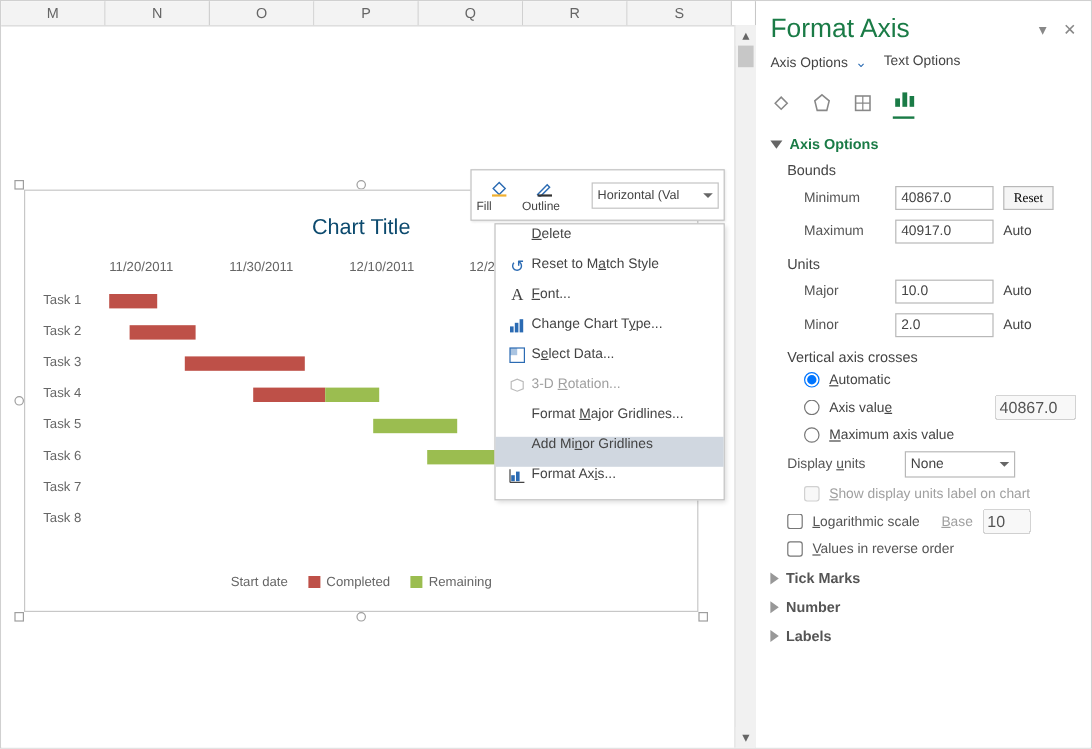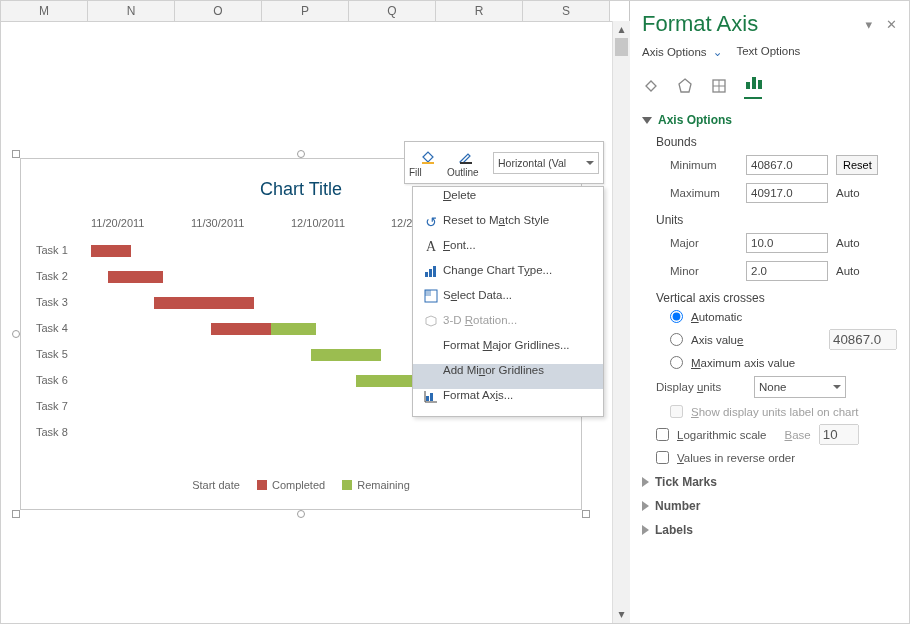--- a/index.html
+++ b/index.html
@@ -23,21 +23,21 @@
 .bar.done{background:#be5048}
 .bar.remain{background:#9bbd50}
 .legend{position:absolute;bottom:18px;left:0;right:0;text-align:center;font-size:11px;color:#666}
 .legend span{display:inline-block;vertical-align:middle}
 .swatch{width:10px;height:10px;margin:0 5px 0 14px}
 
 
 .minitb{position:absolute;right:25px;top:140px;height:41px;border:1px solid #c0c0c0;background:#fff;display:flex;align-items:center;padding:0 4px;box-shadow:1px 1px 2px rgba(0,0,0,.1)}
 .minibtn{width:38px;text-align:left;font-size:10px;color:#444;cursor:pointer}
 .minibtn .ico{height:18px;margin-bottom:1px;display:flex;align-items:center;justify-content:center}
-.minidd{border:1px solid #c3c3c3;width:86px;height:20px;line-height:20px;font-size:10.5px;padding:0 14px 0 4px;position:relative;margin-left:8px;color:#444}
+.minidd{border:1px solid #c3c3c3;width:86px;height:20px;line-height:20px;font-size:10.5px;padding:0 14px 0 4px;position:relative;margin-left:20px;color:#444}
 .minidd::after{content:"";position:absolute;right:4px;top:8px;border:4px solid transparent;border-top-color:#666}
 
 
 .ctxmenu{position:absolute;right:25px;top:185px;width:190px;background:#fff;border:1px solid #c0c0c0;box-shadow:2px 2px 4px rgba(0,0,0,.15);padding:2px 0}
 .cmi{display:flex;align-items:flex-start;height:25px;padding:0 10px 0 6px;cursor:default;color:#444}
 .cmi.disabled{color:#a0a0a0}
 .cmi.highlight{background:#d0d7e0}
 .cmi .ci{width:24px;text-align:center;color:#2b6bb3;font-size:14px}
 .cmi .ct{flex:1;font-size:11.5px}
 .cmi .ct u{text-decoration:underline}
@@ -56,21 +56,21 @@
 .sect-head{display:flex;align-items:center;color:#1a7b46;font-size:12px;font-weight:bold;padding:8px 0 2px 0;cursor:pointer}
 .sect-head.collapsed{color:#555}
 .tri{width:0;height:0;margin-right:6px}
 .tri.open{border-left:5px solid transparent;border-right:5px solid transparent;border-top:7px solid #666}
 .tri.closed{border-top:5px solid transparent;border-bottom:5px solid transparent;border-left:7px solid #989898}
 .sub-head{color:#444;padding:6px 0 2px 14px}
 .field{display:flex;align-items:center;padding:4px 0 4px 28px;gap:8px}
 .field label{flex:0 0 68px;color:#555;font-size:11.5px}
 .field input[type=text]{width:72px;height:18px;border:1px solid #b8b8b8;font-family:inherit;font-size:11.5px;padding:0 4px;color:#444}
 .auto{width:34px;color:#444;font-size:11.5px}
-.btn-reset{width:42px;height:20px;border:1px solid #b8b8b8;background:#f5f5f5;font-family:Liberation Sans, sans-serif;font-size:11px;cursor:pointer}
+.btn-reset{width:42px;height:20px;border:1px solid #b8b8b8;background:#f5f5f5;font-family:Liberation Serif, serif;font-size:11px;cursor:pointer}
 .radio{display:flex;align-items:center;padding:3px 0 3px 28px;gap:8px;font-size:11.5px}
 .radio input{margin:0}
 .chk{display:flex;align-items:center;padding:3px 0 3px 14px;gap:8px;font-size:11.5px;color:#555}
 .chk.disabled{color:#a0a0a0}
 .chk input{margin:0}
 .selectlike{border:1px solid #b8b8b8;width:72px;height:20px;line-height:20px;padding:0 14px 0 4px;position:relative;font-size:11.5px;background:#fff}
 .selectlike::after{content:"";position:absolute;right:4px;top:8px;border:4px solid transparent;border-top-color:#666}
 
 .vscroll{position:absolute;right:-1px;top:20px;bottom:0;width:17px;background:#f1f1f1;border-left:1px solid #dedede}
 .vscroll .up,.vscroll .down{height:17px;background:#f1f1f1;text-align:center;line-height:17px;color:#666;cursor:pointer}

